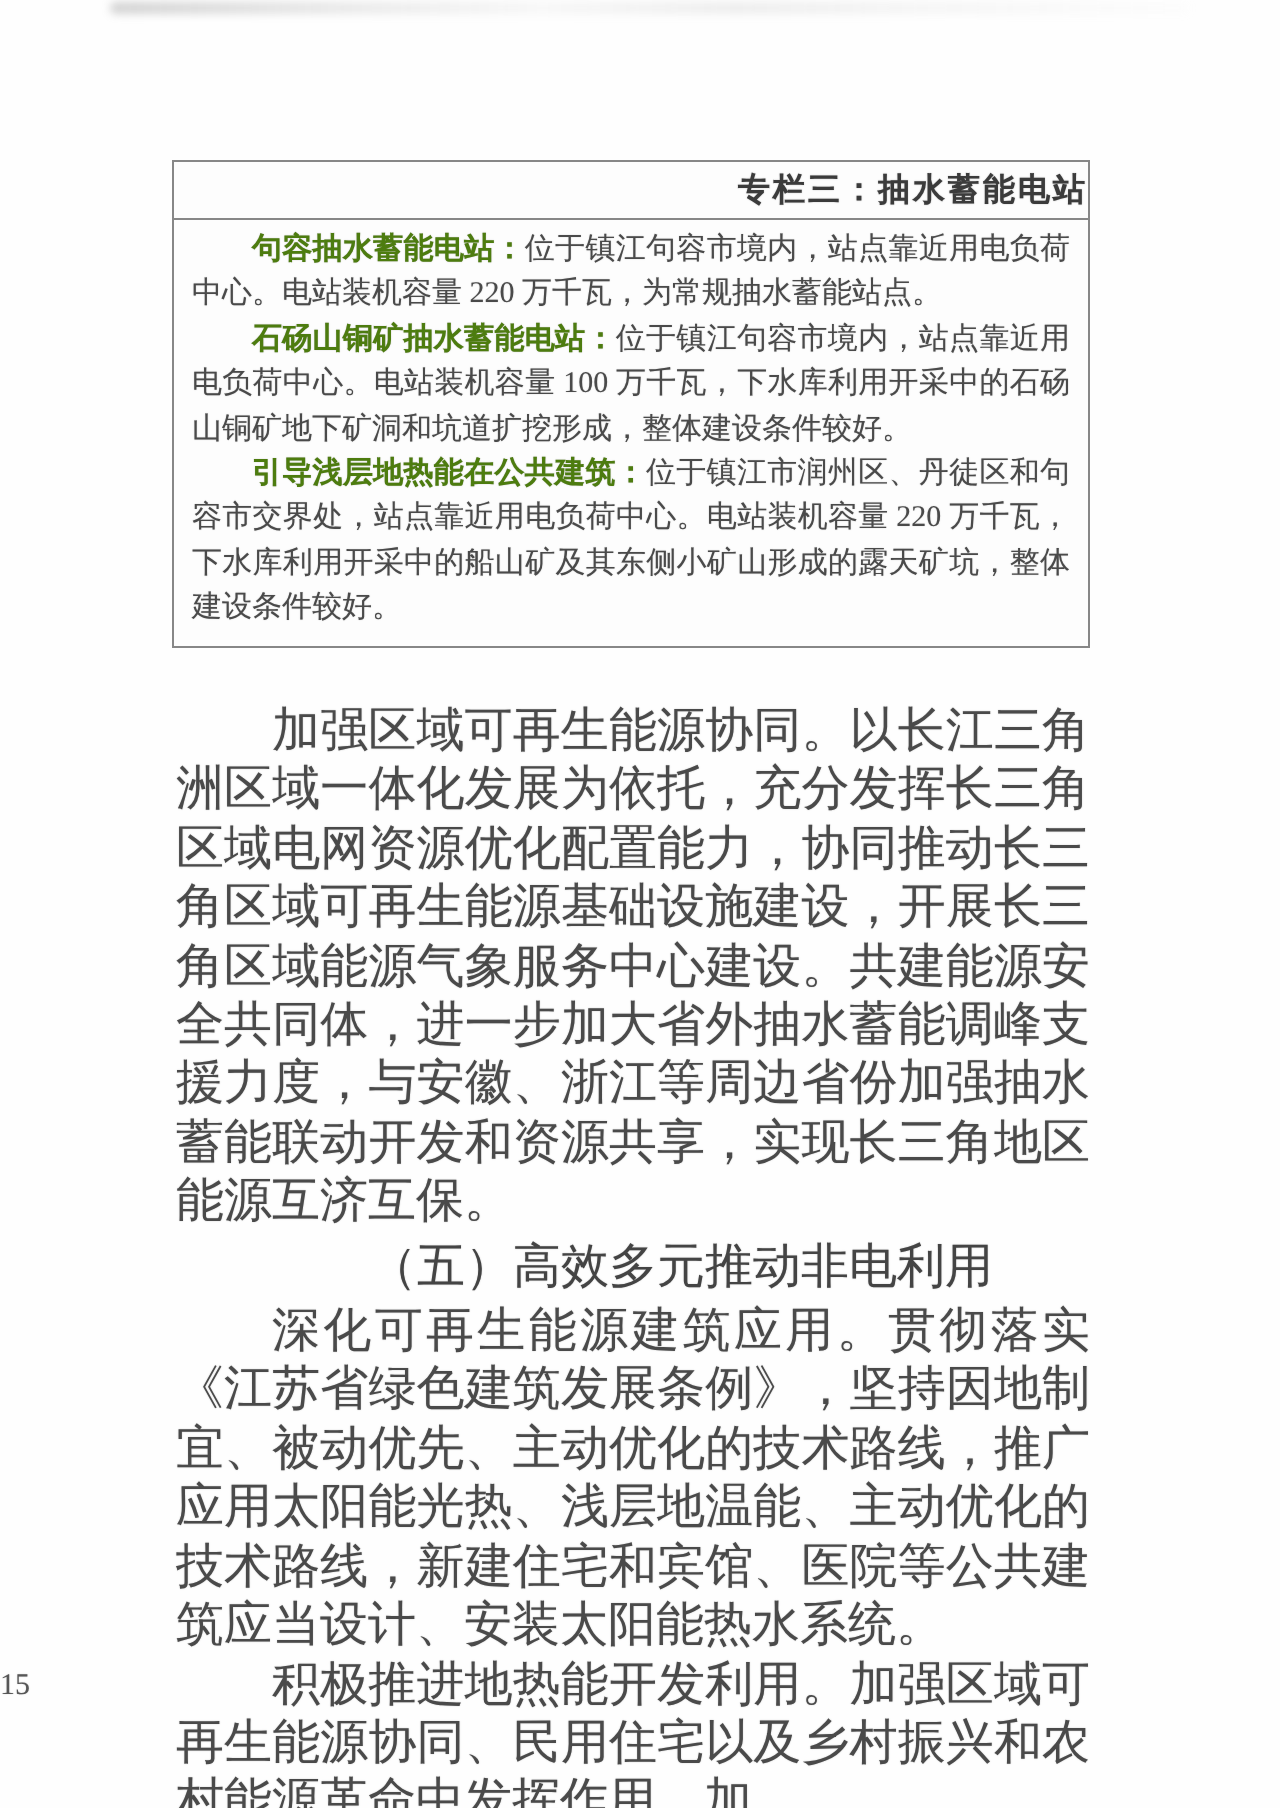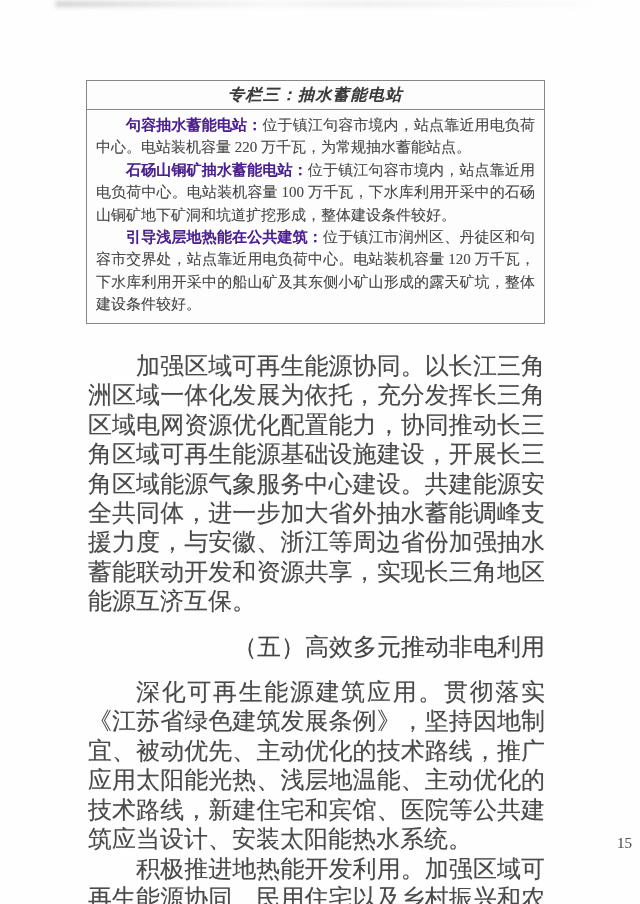--- a/index.html
+++ b/index.html
@@ -31,84 +31,83 @@
   }
   .callout-box {
     position: absolute;
     left: 86px; top: 80px;
     width: 459px;
     border: 1px solid #878787;
     background: #fdfdfd;
     box-sizing: border-box;
   }
   .box-header {
-    text-align: center;
+    text-align: right;
     font-weight: bold;
     font-size: 16px;
     letter-spacing: 1.5px;
     color: #3b3b3b;
     padding: 4px 0 3px 0;
     border-bottom: 1px solid #878787;
     text-shadow: 0 0 0.7px rgba(70,70,70,0.45);
-    font-style: italic;
   }
   .box-body { padding: 4px 9px 7px 9px; }
   .box-entry {
     margin: 0;
     font-size: 15px;
     line-height: 22.4px;
     text-align: justify;
     text-indent: 2em;
     color: #4a4a4a;
     text-shadow: 0 0 0.6px rgba(80,80,80,0.4);
   }
-  .entry-name { font-weight: bold; color: #4c1d95; }
+  .entry-name { font-weight: bold; color: #4d7c0f; }
   .main-text {
     position: absolute;
     left: 88px; top: 352px;
     width: 457px;
   }
   .para {
     margin: 0;
     font-size: 24px;
     line-height: 29.4px;
     text-align: justify;
     text-indent: 2em;
     color: #4a4a4a;
     text-shadow: 0 0 0.7px rgba(80,80,80,0.4);
     font-family: Liberation Serif, serif;
   }
   .section-heading {
-    text-align: right;
-    margin: 16px 0;
+    text-align: center;
+    margin: 3px 0;
     color: #444444;
   }
   .page-number {
     position: absolute;
     top: 835px; left: 0;
     width: 632px;
-    text-align: right;
+    text-align: left;
     font-size: 15px;
     color: #575757;
     text-shadow: 0 0 0.6px rgba(90,90,90,0.4);
   }
 </style>
 </head>
 <body>
 
 <div class="page">
 
   <div class="scan-artifact"></div>
 
   <div class="callout-box">
     <div class="box-header">专栏三：抽水蓄能电站</div>
     <div class="box-body">
       <p class="box-entry"><span class="entry-name">句容抽水蓄能电站：</span><span>位于镇江句容市境内，站点靠近用电负荷中心。电站装机容量 220 万千瓦，为常规抽水蓄能站点。</span></p>
       <p class="box-entry"><span class="entry-name">石砀山铜矿抽水蓄能电站：</span><span>位于镇江句容市境内，站点靠近用电负荷中心。电站装机容量 100 万千瓦，下水库利用开采中的石砀山铜矿地下矿洞和坑道扩挖形成，整体建设条件较好。</span></p>
-      <p class="box-entry"><span class="entry-name">引导浅层地热能在公共建筑：</span><span>位于镇江市润州区、丹徒区和句容市交界处，站点靠近用电负荷中心。电站装机容量 120 万千瓦，下水库利用开采中的船山矿及其东侧小矿山形成的露天矿坑，整体建设条件较好。</span></p>
+      <p class="box-entry"><span class="entry-name">引导浅层地热能在公共建筑：</span><span>位于镇江市润州区、丹徒区和句容市交界处，站点靠近用电负荷中心。电站装机容量 220 万千瓦，下水库利用开采中的船山矿及其东侧小矿山形成的露天矿坑，整体建设条件较好。</span></p>
     </div>
   </div>
 
   <div class="main-text">
     <p class="para">加强区域可再生能源协同。以长江三角洲区域一体化发展为依托，充分发挥长三角区域电网资源优化配置能力，协同推动长三角区域可再生能源基础设施建设，开展长三角区域能源气象服务中心建设。共建能源安全共同体，进一步加大省外抽水蓄能调峰支援力度，与安徽、浙江等周边省份加强抽水蓄能联动开发和资源共享，实现长三角地区能源互济互保。</p>
     <p class="para section-heading">（五）高效多元推动非电利用</p>
     <p class="para">深化可再生能源建筑应用。贯彻落实《江苏省绿色建筑发展条例》，坚持因地制宜、被动优先、主动优化的技术路线，推广应用太阳能光热、浅层地温能、主动优化的技术路线，新建住宅和宾馆、医院等公共建筑应当设计、安装太阳能热水系统。</p>
     <p class="para">积极推进地热能开发利用。加强区域可再生能源协同、民用住宅以及乡村振兴和农村能源革命中发挥作用，加</p>
   </div>
 

